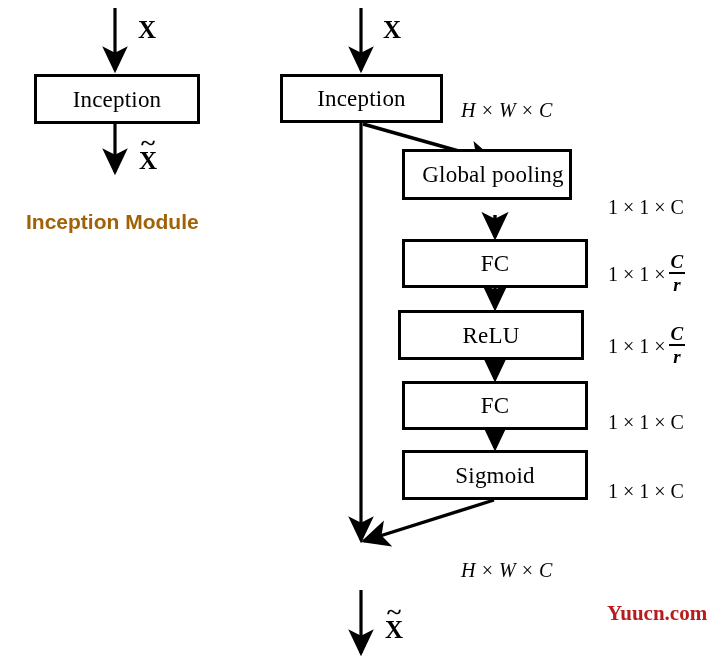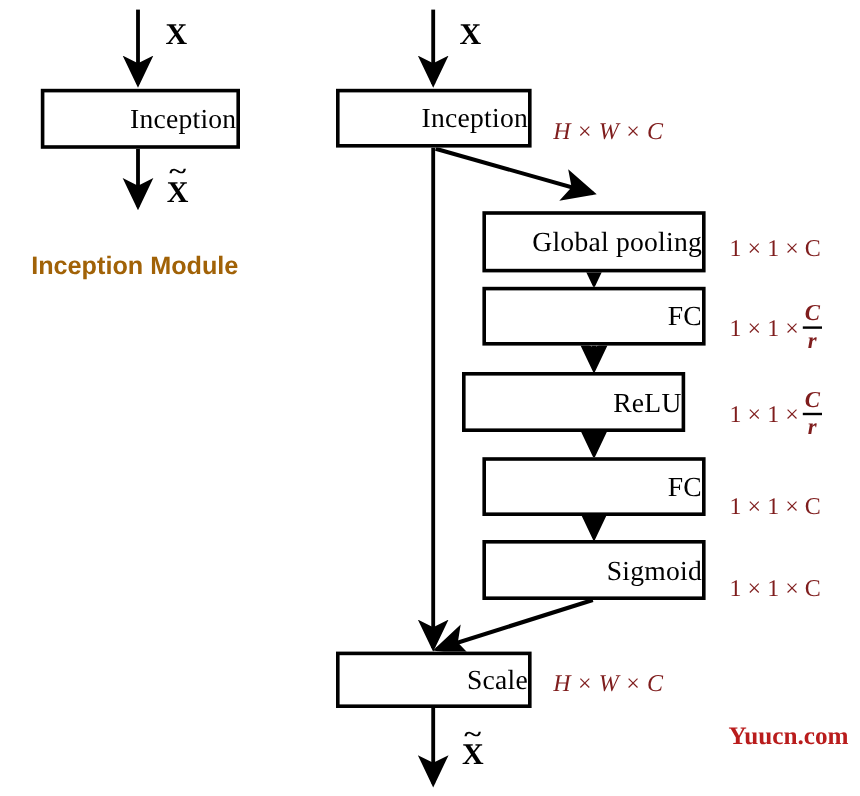--- a/index.html
+++ b/index.html
@@ -26,36 +26,36 @@
     height: 663px;
     pointer-events: none;
   }
   .node-box {
     position: absolute;
     box-sizing: border-box;
     border: 3px solid #000000;
     background: #ffffff;
     display: flex;
     align-items: center;
-    justify-content: flex-end;
+    justify-content: center;
     font-family: "Liberation Serif", serif;
     color: #000000;
     line-height: 1;
   }
   .node-label {
     font-size: 23px;
     letter-spacing: 0.2px;
     white-space: nowrap;
   }
   .tensor-label {
     position: absolute;
     font-family: "Liberation Serif", serif;
     font-style: italic;
     font-size: 20px;
-    color: #7f1d1d;
+    color: #000000;
     white-space: nowrap;
     display: flex;
     align-items: center;
     line-height: 1;
   }
   .tensor-label .plain {
     font-style: normal;
   }
   .frac {
     display: inline-flex;
@@ -177,43 +177,40 @@
   </div>
 
   <div class="caption" style="left:26px; top:211px;">
     <span>Inception Module</span>
   </div>
 
   <div class="node-box" style="left:280px; top:74px; width:163px; height:49px;">
     <span class="node-label">Inception</span>
   </div>
 
-  <div class="node-box" style="left:402px; top:176px; width:186px; height:51px;padding-left:12px;">
+  <div class="node-box" style="left:402px; top:149px; width:170px; height:51px;padding-left:12px;">
     <span class="node-label">Global pooling</span>
   </div>
 
   <div class="node-box" style="left:402px; top:239px; width:186px; height:49px;">
     <span class="node-label">FC</span>
   </div>
 
-  <div class="node-box" style="left:385px; top:310px; width:186px; height:50px;">
+  <div class="node-box" style="left:398px; top:310px; width:186px; height:50px;">
     <span class="node-label">ReLU</span>
   </div>
 
   <div class="node-box" style="left:402px; top:381px; width:186px; height:49px;">
     <span class="node-label">FC</span>
   </div>
 
   <div class="node-box" style="left:402px; top:450px; width:186px; height:50px;">
     <span class="node-label">Sigmoid</span>
   </div>
 
-  <div class="node-box" style="left:280px; top:543px; width:163px; height:47px;">
-    <span class="node-label">Scale</span>
-  </div>
 
   <div class="var-label" style="left:383px; top:17px;">
     <span>X</span>
   </div>
 
   <div class="tilde-var" style="left:385px; top:617px;">
     <span class="tilde">~</span>
     <span>X</span>
   </div>
 

